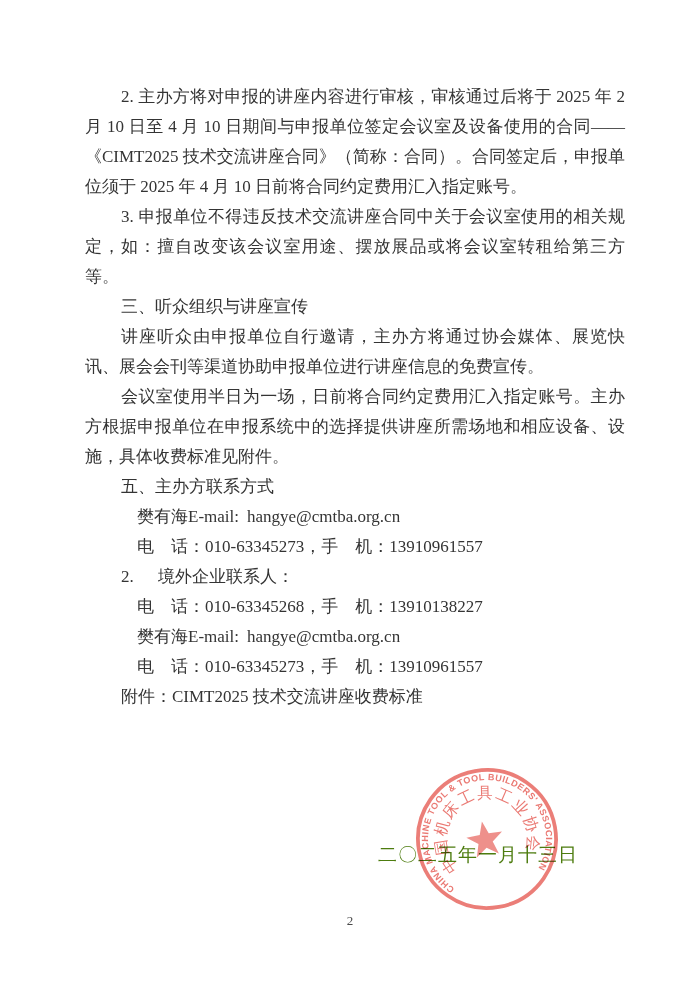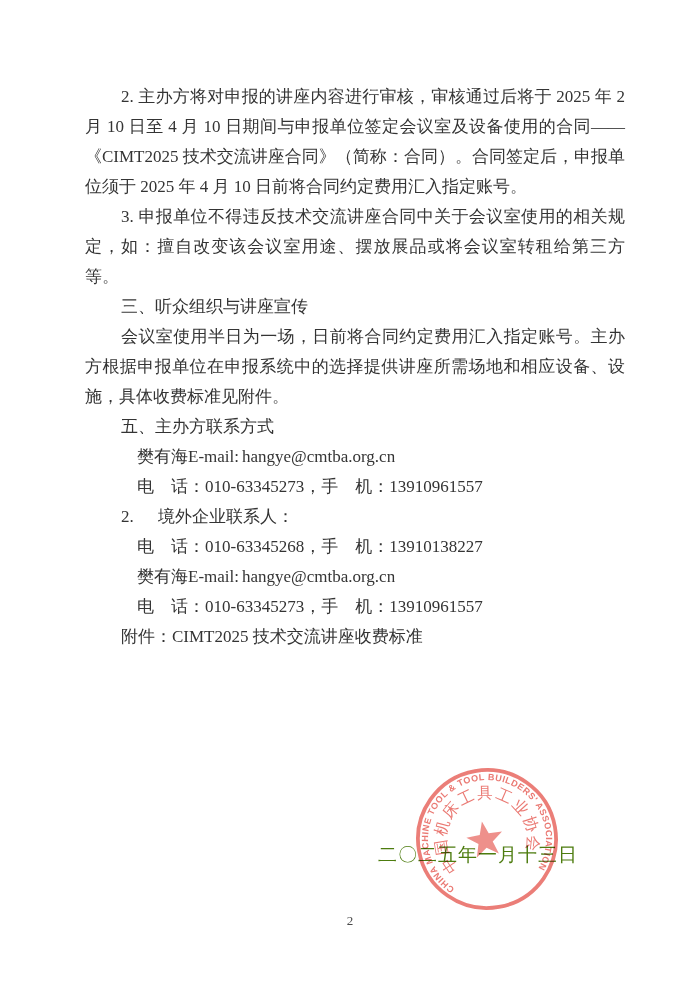--- a/index.html
+++ b/index.html
@@ -21,21 +21,21 @@
     line-height: 30px;
     text-align: justify;
   }
   .content p { margin: 0; }
   .para { text-indent: 36px; }
   .heading { text-indent: 36px; }
   .contact-head { padding-left: 36px; }
   .contact-index { display: inline-block; width: 37px; }
   .contact-line { padding-left: 52px; text-align: left; }
   .email-label { }
-  .email-addr { margin-left: 3px; }
+  .email-addr { margin-left: 8px; }
   .attachment { margin-top: 22px; padding-left: 36px; text-align: left; }
   .issue-date {
     position: absolute;
     left: 378px;
     top: 842px;
     font-size: 19px;
     letter-spacing: 1px;
     color: #4d7c0f;
     z-index: 4;
     white-space: nowrap;
@@ -76,20 +76,21 @@
 </style>
 </head>
 <body>
 
 <div class="page">
 
   <div class="content">
     <p class="para">2. 主办方将对申报的讲座内容进行审核，审核通过后将于 2025 年 2 月 10 日至 4 月 10 日期间与申报单位签定会议室及设备使用的合同——《CIMT2025 技术交流讲座合同》（简称：合同）。合同签定后，申报单位须于 2025 年 4 月 10 日前将合同约定费用汇入指定账号。</p>
     <p class="para">3. 申报单位不得违反技术交流讲座合同中关于会议室使用的相关规定，如：擅自改变该会议室用途、摆放展品或将会议室转租给第三方等。</p>
     <p class="heading">三、听众组织与讲座宣传</p>
+    <p class="para">讲座听众由申报单位自行邀请，主办方将通过协会媒体、展览快讯、展会会刊等渠道协助申报单位进行讲座信息的免费宣传。</p>
     <p class="para">会议室使用半日为一场，日前将合同约定费用汇入指定账号。主办方根据申报单位在申报系统中的选择提供讲座所需场地和相应设备、设施，具体收费标准见附件。</p>
     <p class="heading">五、主办方联系方式</p>
 
     <div>
       <p class="contact-line">
         <span>樊有海</span><span class="email-label">E-mail:</span><span class="email-addr">hangye@cmtba.org.cn</span>
       </p>
       <p class="contact-line">电　话：010-63345273，手　机：13910961557</p>
     </div>
 

